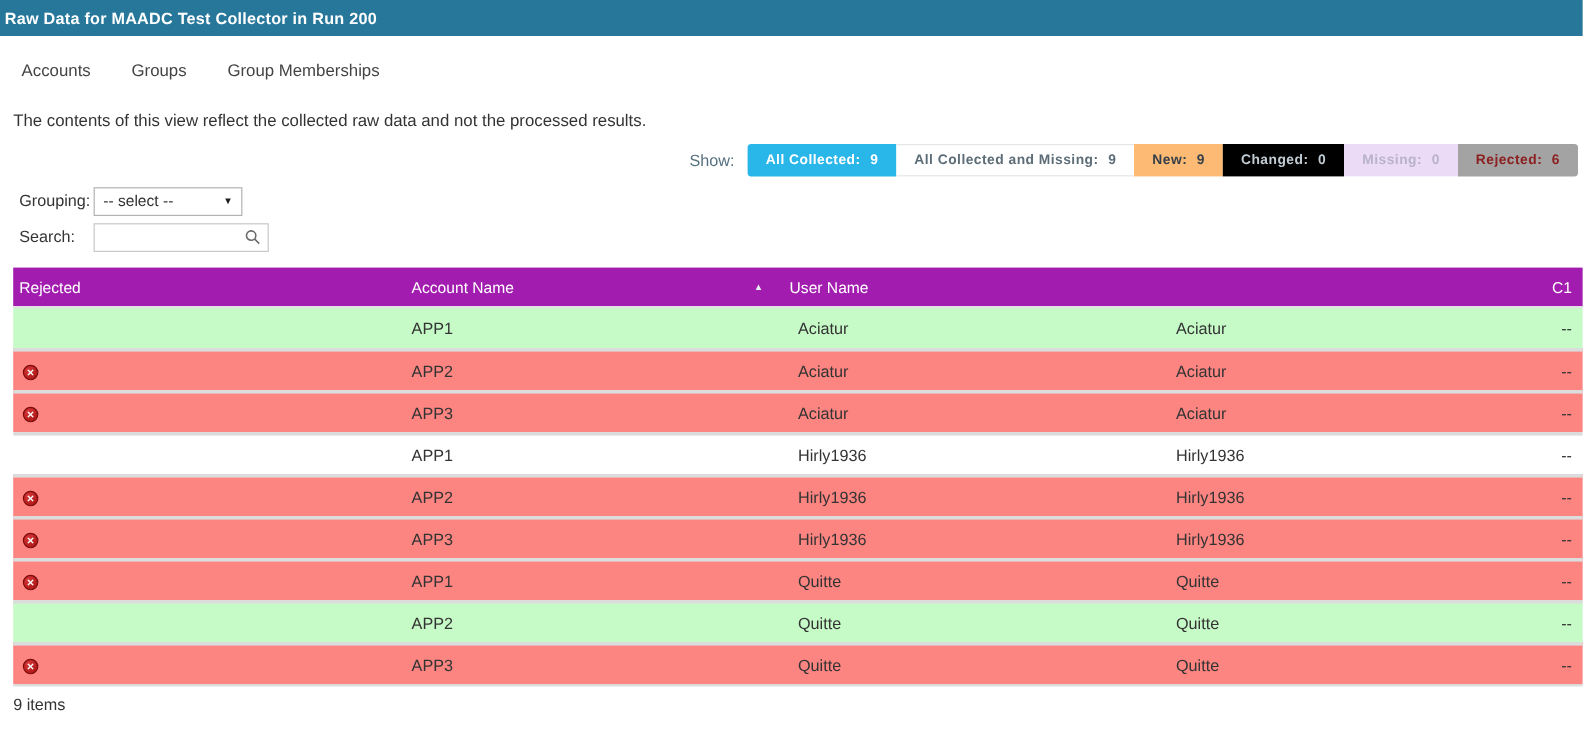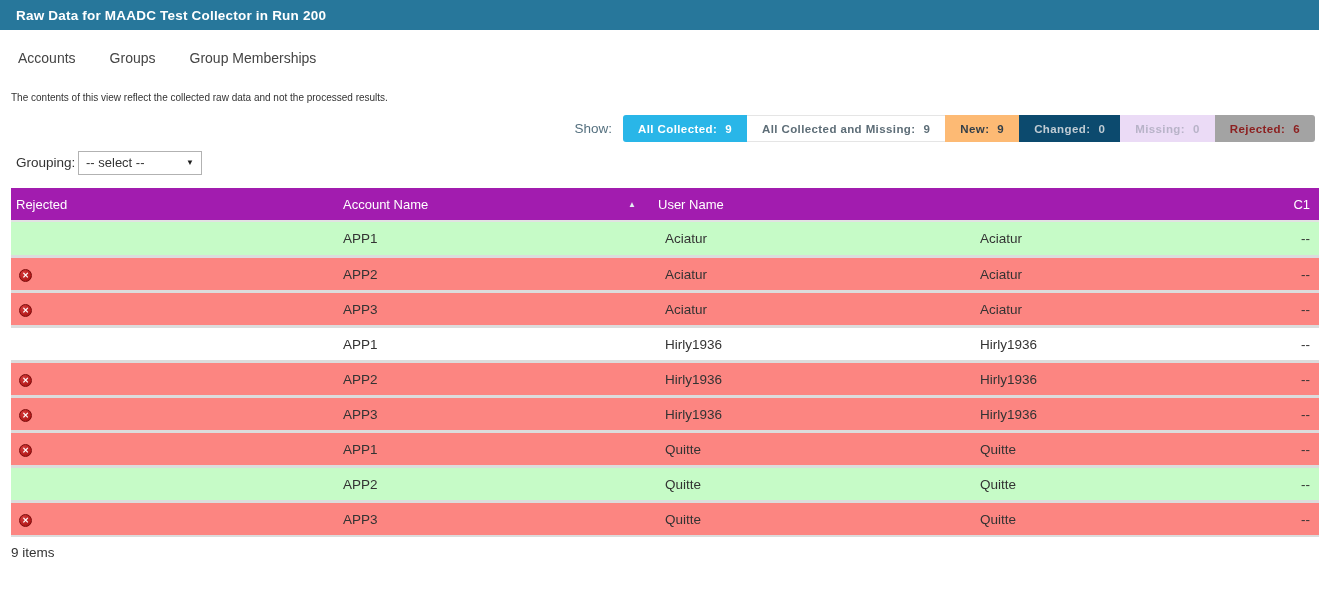--- a/index.html
+++ b/index.html
@@ -6,55 +6,55 @@
   html,body { margin:0; padding:0; }
   body {
     width:1319px; height:616px; overflow:hidden;
     background:#fff; color:#333;
     font-family:"Liberation Sans", sans-serif; font-size:13px;
   }
 
   
   .titlebar {
     height:30px; background:#27779b; color:#fff;
-    display:flex; align-items:center; padding-left:16px;
+    display:flex; align-items:center; padding-left:4px;
     font-size:13.5px; font-weight:600; letter-spacing:.2px;
   }
 
   
   .tabs { display:flex; gap:10px; margin:12px 0 0 6px; }
   .tab {
     position:relative; padding:8px 12px 12px; font-size:14px; color:#444;
     cursor:pointer; white-space:nowrap;
   }
   .tab.active::after {
     content:""; position:absolute; left:2px; right:2px; bottom:1px;
     height:2px; background:#45b5e0;
   }
 
   
-  .description { margin:14px 0 0 11px; font-size:10px; color:#333; }
+  .description { margin:14px 0 0 11px; font-size:14px; color:#333; }
 
   
   .show-row {
     display:flex; justify-content:flex-end; align-items:center;
     margin-top:12px; padding-right:4px; height:27px;
   }
   .show-label { color:#55707f; font-size:13.5px; margin-right:11px; }
   .btn-group { display:flex; }
   .fbtn {
     display:flex; align-items:center; height:27px; padding:0 15px;
     font-size:11.5px; font-weight:700; letter-spacing:.4px; cursor:pointer;
     white-space:nowrap;
   }
   .fbtn .count { margin-left:8px; }
   .fbtn--blue   { background:#29b6e8; color:#fff; border-radius:3px 0 0 3px; }
   .fbtn--white  { background:#ffffff; color:#5d6d77; border-top:1px solid #e5e5e5; border-bottom:1px solid #e5e5e5; }
   .fbtn--green  { background:#fdba74; color:#333f49; }
-  .fbtn--yellow { background:#0c4a6e; color:#c1ccd4; }
+  .fbtn--yellow { background:#000000; color:#c1ccd4; }
   .fbtn--purple { background:#ebdbf6; color:#b8b3c8; }
   .fbtn--red    { background:#a3a3a3; color:#8c2020; border-radius:0 3px 3px 0; }
 
   
   .controls { margin:8px 0 0 16px; }
   .control-row { display:flex; align-items:center; margin-bottom:5px; height:25px; }
   .control-row .lbl { width:62px; font-size:13.5px; color:#333; }
   .select {
     width:124px; height:24px; border:1px solid #b2b2b2; background:#fff;
     display:flex; align-items:center; justify-content:space-between;
@@ -158,20 +158,32 @@
 </div>
 
 <div class="controls">
   <div class="control-row">
     <span class="lbl">Grouping:</span>
     <div class="select">
       <span>-- select --</span>
       <span class="caret">▼</span>
     </div>
   </div>
+  <div class="control-row">
+    <span class="lbl">Search:</span>
+    <div class="search-box">
+      <input type="text" value="" style="">
+      <span class="search-icon">
+        <svg width="13" height="13" viewBox="0 0 13 13">
+          <circle cx="5.3" cy="5.3" r="3.9" fill="none" stroke="#6b6b6b" stroke-width="1.3"></circle>
+          <line x1="8.3" y1="8.3" x2="12" y2="12" stroke="#6b6b6b" stroke-width="1.3"></line>
+        </svg>
+      </span>
+    </div>
+  </div>
 </div>
 
 <div class="table">
   <div class="thead">
     <div class="cell col-rejected">
       <span>Rejected</span>
     </div>
     <div class="cell col-an">
       <span>Account Name</span>
       <span class="sort">▲</span>

